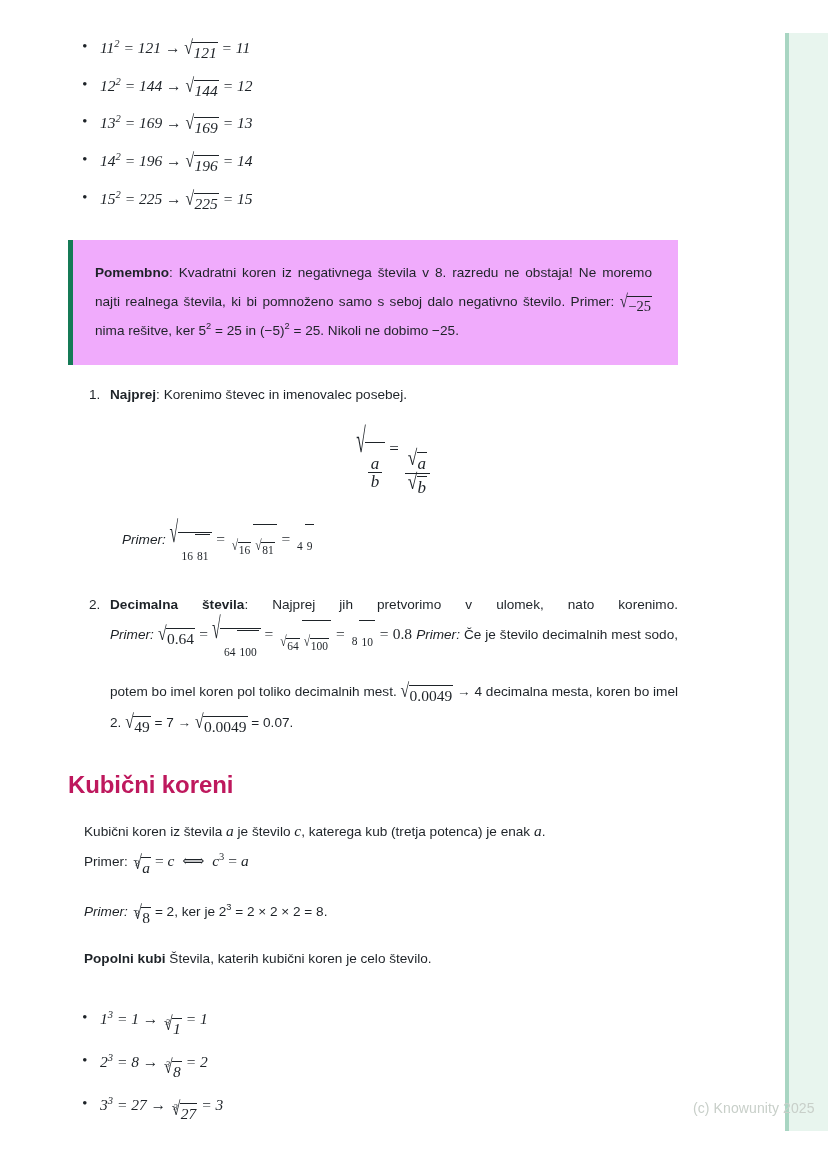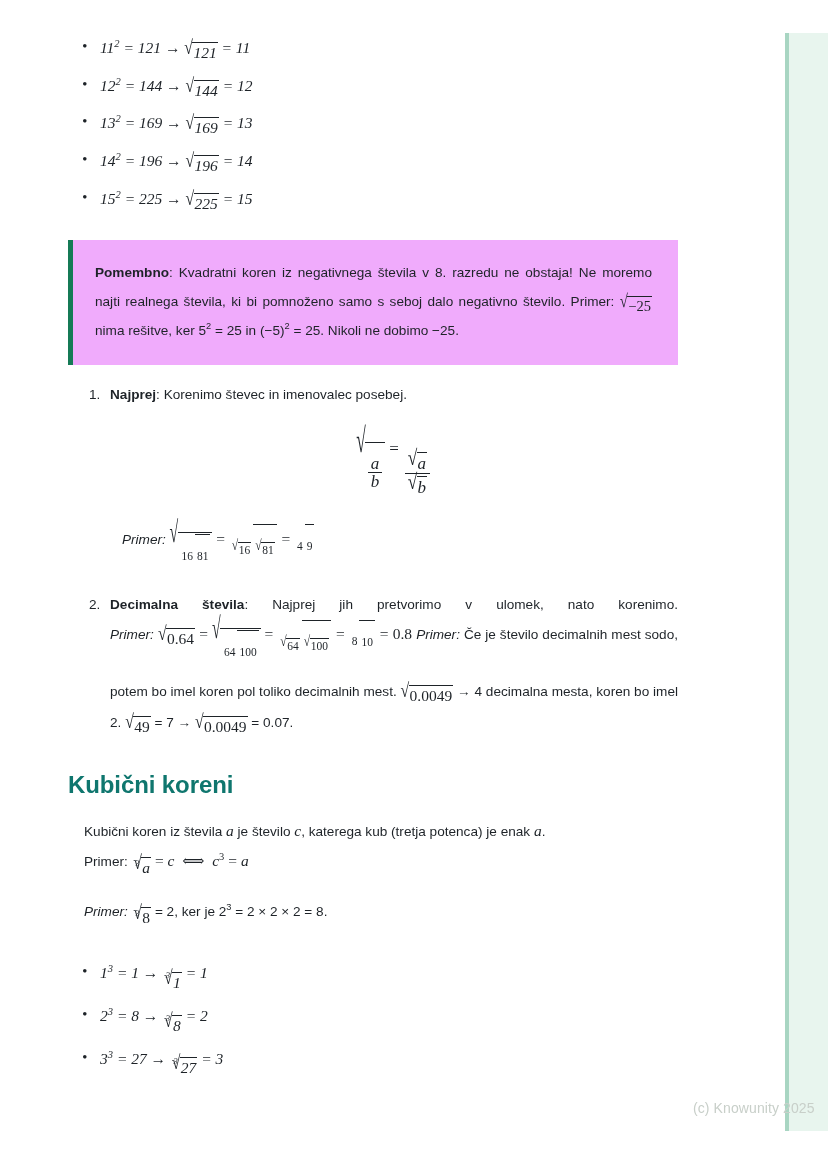--- a/index.html
+++ b/index.html
@@ -194,21 +194,21 @@
   }
 
   .example-line {
     margin: 0 0 6px 0;
     font-size: 13.6px;
     padding-left: 12px;
   }
 
   
   .section-head {
-    color: #0f766e;
+    color: #be185d;
     font-size: 24px;
     font-weight: bold;
     margin: 34px 0 17px 0;
     letter-spacing: -0.1px;
   }
 
   .body-par {
     font-size: 13.6px;
     line-height: 1.92;
     margin: 16px;
@@ -409,20 +409,23 @@
 
     <p class="body-par spaced">
       <span class="it">Primer:</span>
       <span class="math"><span class="rad cube">
             <span class="idx">3</span>
             <span class="sign">√</span>
             <span class="body">8</span>
           </span></span><span> = 2, ker je 2</span><sup>3</sup><span> = 2 × 2 × 2 = 8.</span>
     </p>
 
+    <p class="body-par spaced">
+      <b>Popolni kubi</b><span> Števila, katerih kubični koren je celo število.</span>
+    </p>
 
     <ul class="math-list" style="margin-top:38px;">
       <li>
         <span class="math">
           <span>1</span><sup>3</sup>
           = <span>1</span> →
           <span class="rad cube">
               <span class="idx">3</span>
               <span class="sign">√</span>
               <span class="body">1</span>

